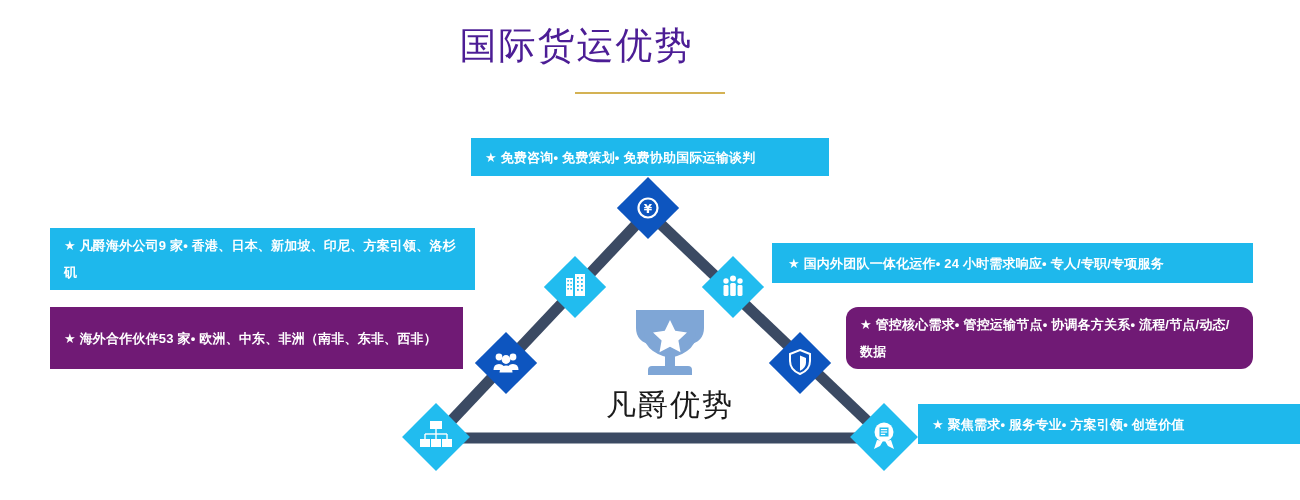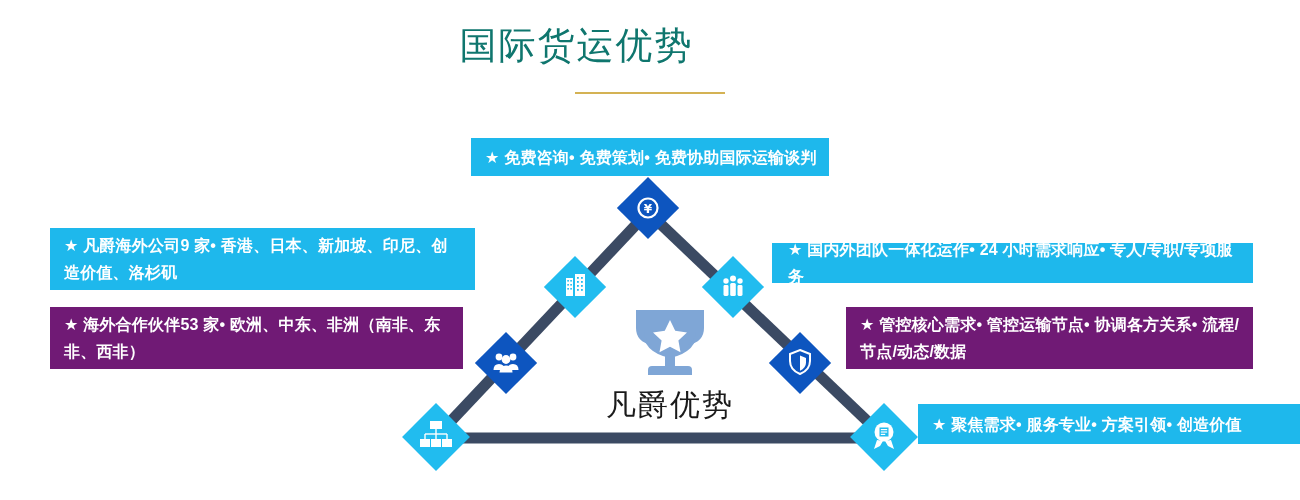--- a/index.html
+++ b/index.html
@@ -11,36 +11,36 @@
     position:relative;
   }
   #stage{position:absolute;left:0;top:0;width:1300px;height:500px;}
 
   
   .title{
     position:absolute;left:0;top:22px;width:1153px;
     text-align:center;
     font-size:37px;
     font-weight:400;
-    color:#0f766e;
+    color:#4c1d95;
     letter-spacing:2px;
     line-height:48px;
   }
   .title-rule{
     position:absolute;left:575px;top:92px;
     width:150px;height:2px;
     background:#d4b254;
   }
 
   
   .fbox{
     position:absolute;
     box-sizing:border-box;
     color:#ffffff;
-    font-size:16px;
+    font-size:13px;
     font-weight:bold;
     line-height:27px;
     padding:8px 12px 8px 14px;
     letter-spacing:0.2px;
     display:flex;
     align-items:center;
   }
   .fbox.cyan{background:#1eb8ec;}
   .fbox.blue{background:#701a75;}
   .fbox .txt{display:block;width:100%;}
@@ -48,21 +48,21 @@
   
   #box-top{left:471px;top:138px;width:358px;height:38px;padding-top:0;padding-bottom:0;}
 
   
   #box-l1{left:50px;top:228px;width:425px;height:62px;}
   #box-l2{left:50px;top:307px;width:413px;height:62px;}
   #box-l3{left:50px;top:386px;width:320px;height:62px;}
 
   
   #box-r1{left:772px;top:243px;width:481px;height:40px;padding-left:16px;}
-  #box-r2{left:846px;top:307px;width:407px;height:62px;}
+  #box-r2{left:846px;top:307px;width:407px;height:62px;border-radius:12px;}
   #box-r3{left:918px;top:404px;width:405px;height:40px;}
 
   
   #tri-svg{position:absolute;left:0;top:0;width:1300px;height:500px;}
 
   
   .center-label{
     position:absolute;left:520px;top:385px;width:300px;
     text-align:center;
     font-size:30px;
@@ -190,21 +190,21 @@
     </g>
     <path d="M58 18 l5.2 10.8 l11.8 1.6 l-8.6 8.2 l2.1 11.7 l-10.5 -5.6 l-10.5 5.6 l2.1 -11.7 l-8.6 -8.2 l11.8 -1.6 z" fill="#ffffff"></path>
   </svg>
   <div class="center-label">凡爵优势</div>
 
   <div class="fbox cyan" id="box-top">
     <span class="txt">★ 免费咨询• 免费策划• 免费协助国际运输谈判</span>
   </div>
 
   <div class="fbox cyan" id="box-l1">
-    <span class="txt">★ 凡爵海外公司9 家• 香港、日本、新加坡、印尼、创造价值、洛杉矶</span>
+    <span class="txt">★ 凡爵海外公司9 家• 香港、日本、新加坡、印尼、方案引领、洛杉矶</span>
   </div>
   <div class="fbox blue" id="box-l2">
     <span class="txt">★ 海外合作伙伴53 家• 欧洲、中东、非洲（南非、东非、西非）</span>
   </div>
 
   <div class="fbox cyan" id="box-r1">
     <span class="txt">★ 国内外团队一体化运作• 24 小时需求响应• 专人/专职/专项服务</span>
   </div>
   <div class="fbox blue" id="box-r2">
     <span class="txt">★ 管控核心需求• 管控运输节点• 协调各方关系• 流程/节点/动态/数据</span>

